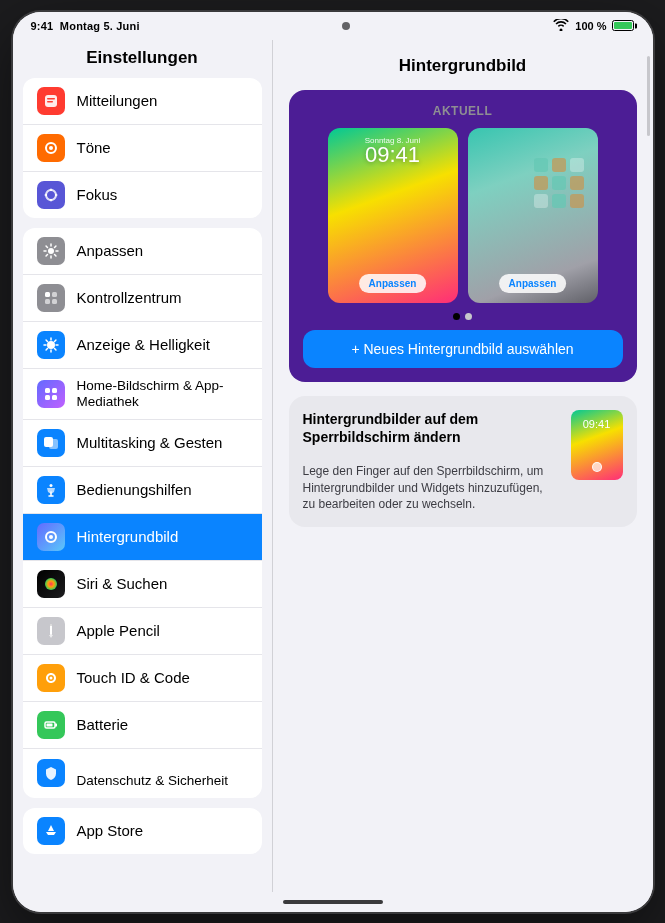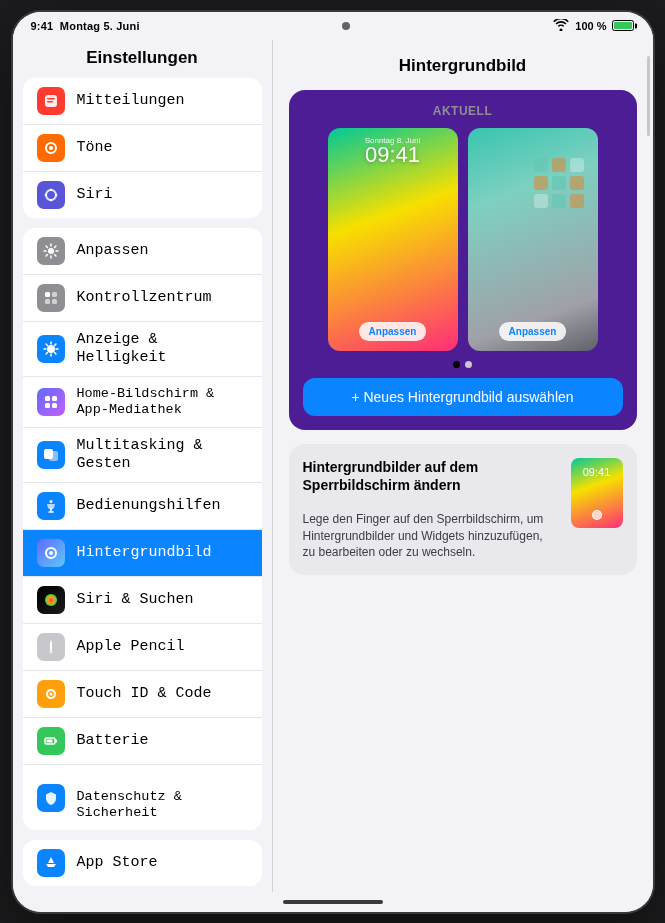--- a/index.html
+++ b/index.html
@@ -137,21 +137,20 @@
       align-items: center;
       justify-content: center;
       flex-shrink: 0;
       font-size: 16px;
     }
     .item-label {
       font-size: 15px;
       color: #000;
       font-weight: 400;
       line-height: 1.2;
-      font-family: Liberation Mono, monospace;
     }
     
     .content {
       flex: 1;
       background: #f2f2f7;
       overflow-y: auto;
       padding: 16px;
       position: relative;
     }
     .content-title {
@@ -178,21 +177,21 @@
       text-transform: uppercase;
     }
     .wallpaper-previews {
       display: flex;
       gap: 10px;
       justify-content: center;
       margin-bottom: 10px;
     }
     .wallpaper-preview {
       width: 130px;
-      height: 223px;
+      height: 175px;
       border-radius: 12px;
       overflow: hidden;
       position: relative;
       flex-shrink: 0;
     }
     .wallpaper-preview-1 {
       background: linear-gradient(160deg, #00c896 0%, #f7e000 40%, #ff2d78 100%);
     }
     .wallpaper-preview-2 {
       background: linear-gradient(160deg, #38c5b0 0%, #7ed0c0 30%, #a0a0a8 80%, #606068 100%);
@@ -406,21 +405,21 @@
           </div>
           <span class="item-label">Töne</span>
         </div>
         <div class="sidebar-item">
           <div class="item-icon" style="background:#5856d6;">
             <svg width="16" height="16" viewBox="0 0 16 16">
                 <path d="M8 2C4.7 2 2 4.7 2 8s2.7 6 6 6 6-2.7 6-6-2.7-6-6-6zm0 10c-2.2 0-4-1.8-4-4s1.8-4 4-4 4 1.8 4 4-1.8 4-4 4z" fill="#fff" opacity="0.8"></path>
                 <path d="M8 1L9.5 4h-3L8 1zm0 14L6.5 12h3L8 15zM1 8l3-1.5v3L1 8zm14 0l-3 1.5v-3L15 8z" fill="#fff"></path>
               </svg>
           </div>
-          <span class="item-label">Siri</span>
+          <span class="item-label">Fokus</span>
         </div>
       </div>
 
       <div class="sidebar-section">
         <div class="sidebar-item">
           <div class="item-icon" style="background:#8e8e93;">
             <svg width="16" height="16" viewBox="0 0 16 16">
                 <circle cx="8" cy="8" r="3" fill="#fff"></circle>
                 <path d="M8 1v2M8 13v2M1 8h2M13 8h2M3.05 3.05l1.41 1.41M11.54 11.54l1.41 1.41M3.05 12.95l1.41-1.41M11.54 4.46l1.41-1.41" stroke="#fff" stroke-width="1.5" stroke-linecap="round"></path>
               </svg>

